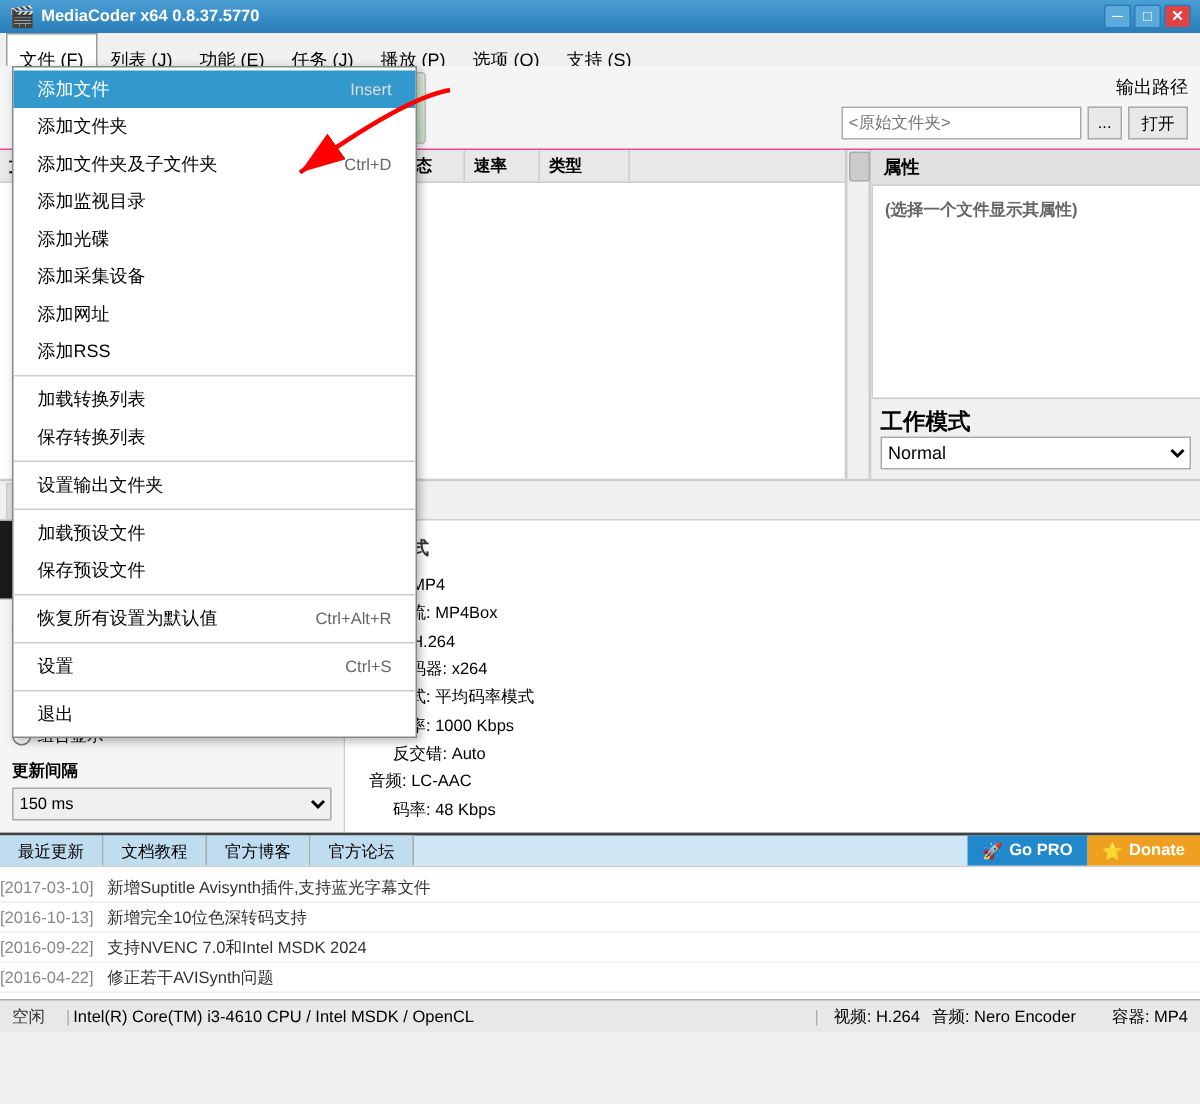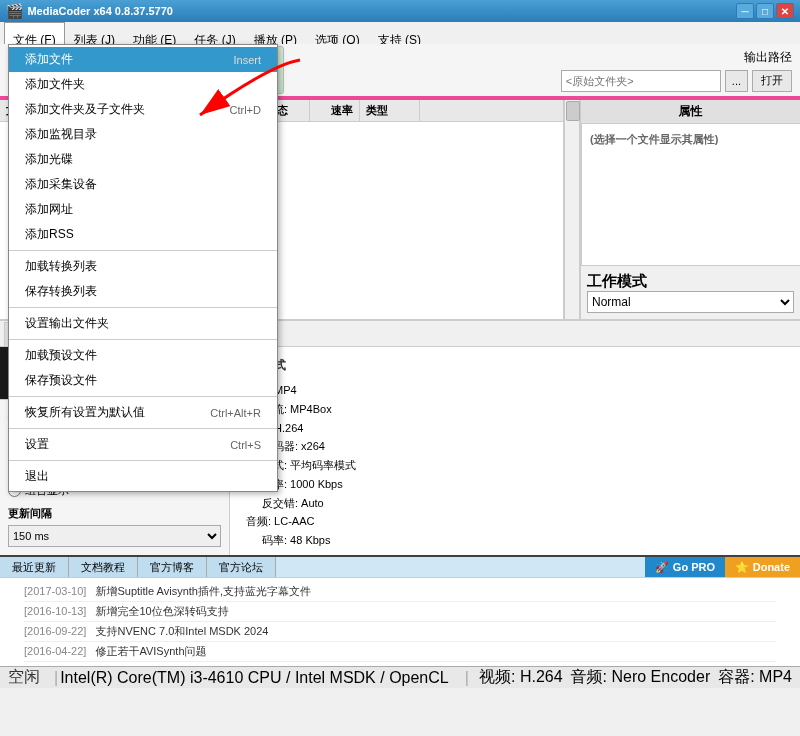--- a/index.html
+++ b/index.html
@@ -103,21 +103,21 @@
       pointer-events: none;
     }
     .arrow-svg {
       width: 200px;
       height: 80px;
     }
 
     
     .toolbar {
       background: #f5f5f5;
-      border-bottom: 4px solid #ec4899;
+      border-bottom: 1px solid #ec4899;
       height: 56px;
       display: flex;
       align-items: center;
       padding: 4px 8px;
       gap: 4px;
     }
     .toolbar-btn {
       display: flex;
       flex-direction: column;
       align-items: center;
@@ -187,21 +187,20 @@
     .file-list-body {
       flex: 1;
       background: white;
     }
     .properties-header {
       background: #e0e0e0;
       border-bottom: 1px solid #ccc;
       padding: 3px 8px;
       font-size: 12px;
       font-weight: bold;
-      text-align: center;
     }
     .properties-body {
       flex: 1;
       padding: 8px;
       font-size: 11px;
       color: #666;
       background: white;
       border-left: 1px solid #ccc;
       font-weight: bold;
     }
@@ -363,41 +362,41 @@
       height: 100%;
       display: flex;
       align-items: center;
       gap: 4px;
     }
 
     
     .news-list {
       background: white;
       border-top: 1px solid #ccc;
-      padding: 4px 24px;
+      padding: 4px 0;
       flex: 1;
       overflow-y: auto;
     }
     .news-item {
       font-size: 11px;
       color: #333;
       padding: 2px 0;
       border-bottom: 1px solid #eee;
     }
     .news-date { color: #888; margin-right: 6px; }
 
     
     .status-bar {
       background: #e8e8e8;
       border-top: 1px solid #aaa;
       height: 22px;
       display: flex;
       align-items: center;
       padding: 0 8px;
-      font-size: 16px;
+      font-size: 11px;
       gap: 0;
     }
     .status-idle {
       margin-right: 12px;
       color: #333;
     }
     .status-sep {
       color: #aaa;
       margin: 0 2px;
     }
@@ -541,21 +540,21 @@
     </div>
   </div>
 
   <div style="display: flex; height: 220px; border-bottom: 1px solid #ccc;">
 
     <div class="file-list-area">
       <div class="file-list-header">
         <div class="col-header" style="width:200px;">文件名</div>
         <div class="col-header" style="width:60px;">时长</div>
         <div class="col-header" style="width:50px;">状态</div>
-        <div class="col-header" style="width:50px;text-align:right;">速率</div>
+        <div class="col-header" style="width:50px;">速率</div>
         <div class="col-header" style="width:60px;">类型</div>
       </div>
       <div class="file-list-body"></div>
     </div>
 
     <div style="width:16px; background:#f0f0f0; border-left:1px solid #ccc; border-right:1px solid #ccc;">
       <div style="width:14px; height:20px; background:#ccc; margin:1px; border:1px solid #aaa; border-radius:2px;"></div>
     </div>
 
     <div class="right-side-panel">
@@ -673,16 +672,16 @@
       <span>修正若干AVISynth问题</span>
     </div>
   </div>
 
   <div class="status-bar">
     <span class="status-idle">空闲</span>
     <span class="status-sep">|</span>
     <span style="flex:1;">Intel(R) Core(TM) i3-4610 CPU  / Intel MSDK / OpenCL</span>
     <span class="status-sep">|</span>
     <span style="margin: 0 8px;">视频: H.264</span>
-    <span style="margin-right: 8px;">音频: Nero Encoder</span>
+    <span style="margin-right: 24px;">音频: Nero Encoder</span>
     <span>容器: MP4</span>
   </div>
 </div>
 
 </body></html>

